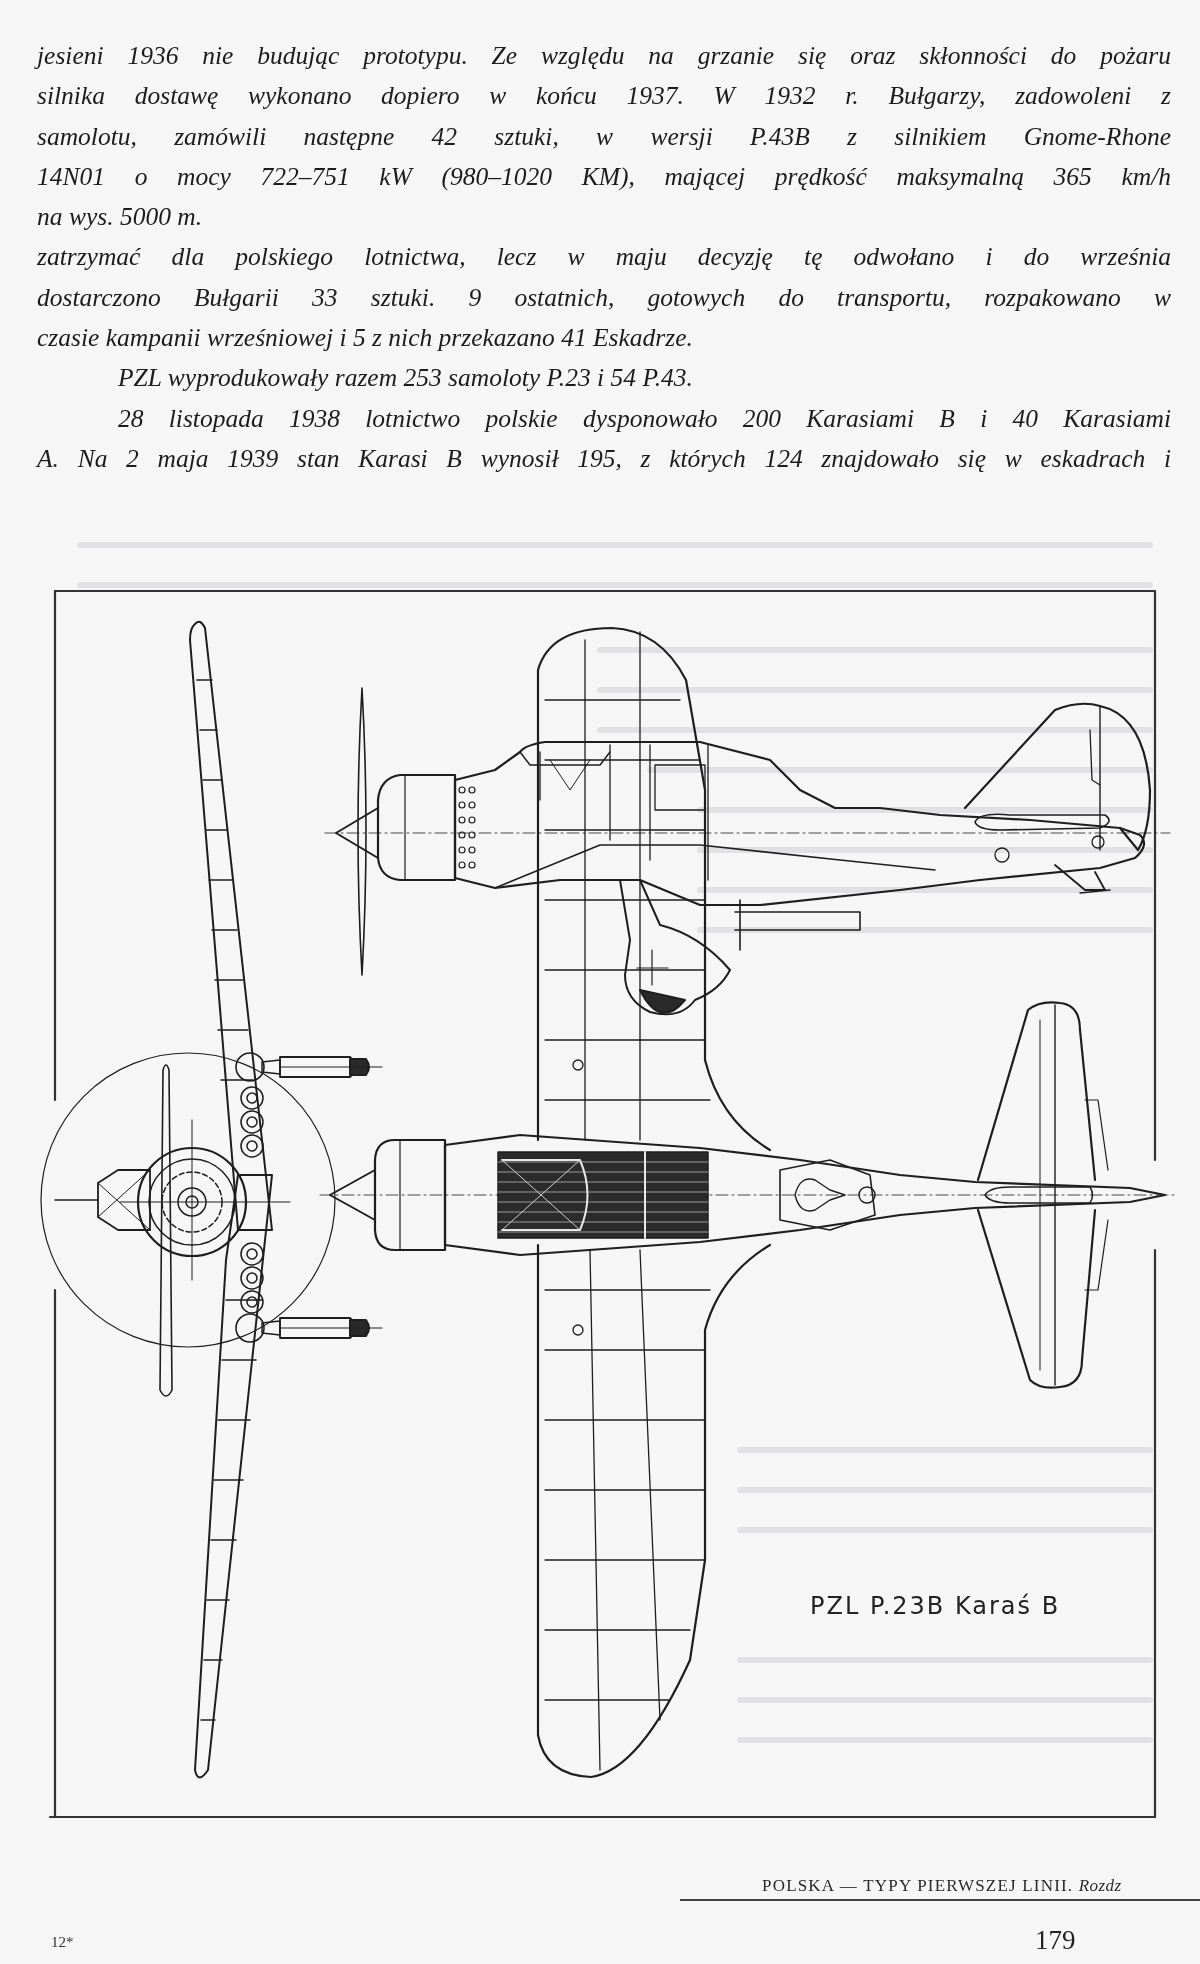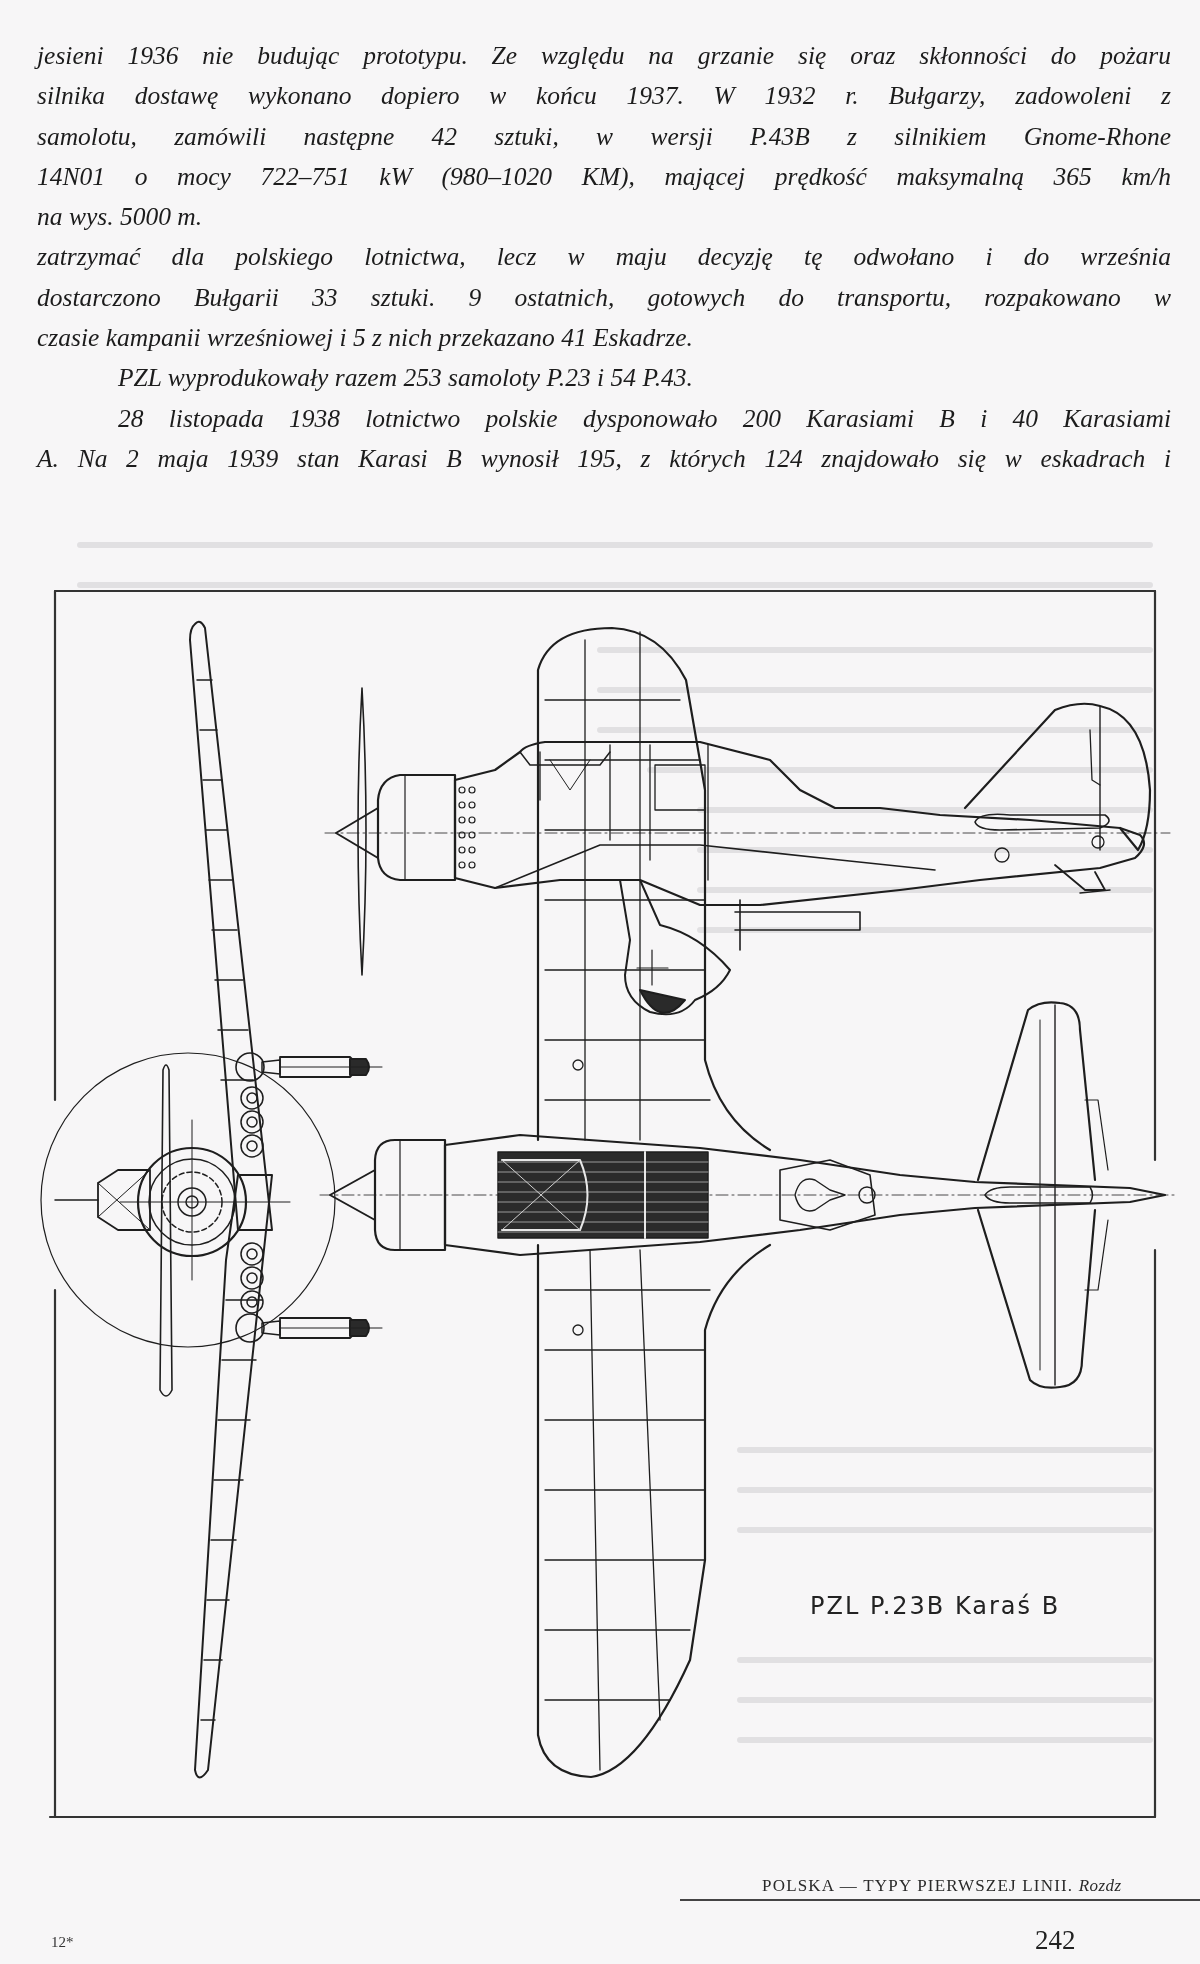--- a/index.html
+++ b/index.html
@@ -261,13 +261,13 @@
 </svg>
 
 <div class="caption">PZL P.23B Karaś B</div>
 
 <div class="running-head">
   <span>POLSKA — TYPY PIERWSZEJ LINII.</span>
   <i>Rozdz</i>
 </div>
 <div class="head-rule"></div>
 <div class="sig">12*</div>
-<div class="page-num">242</div>
+<div class="page-num">179</div>
 
 </body></html>

